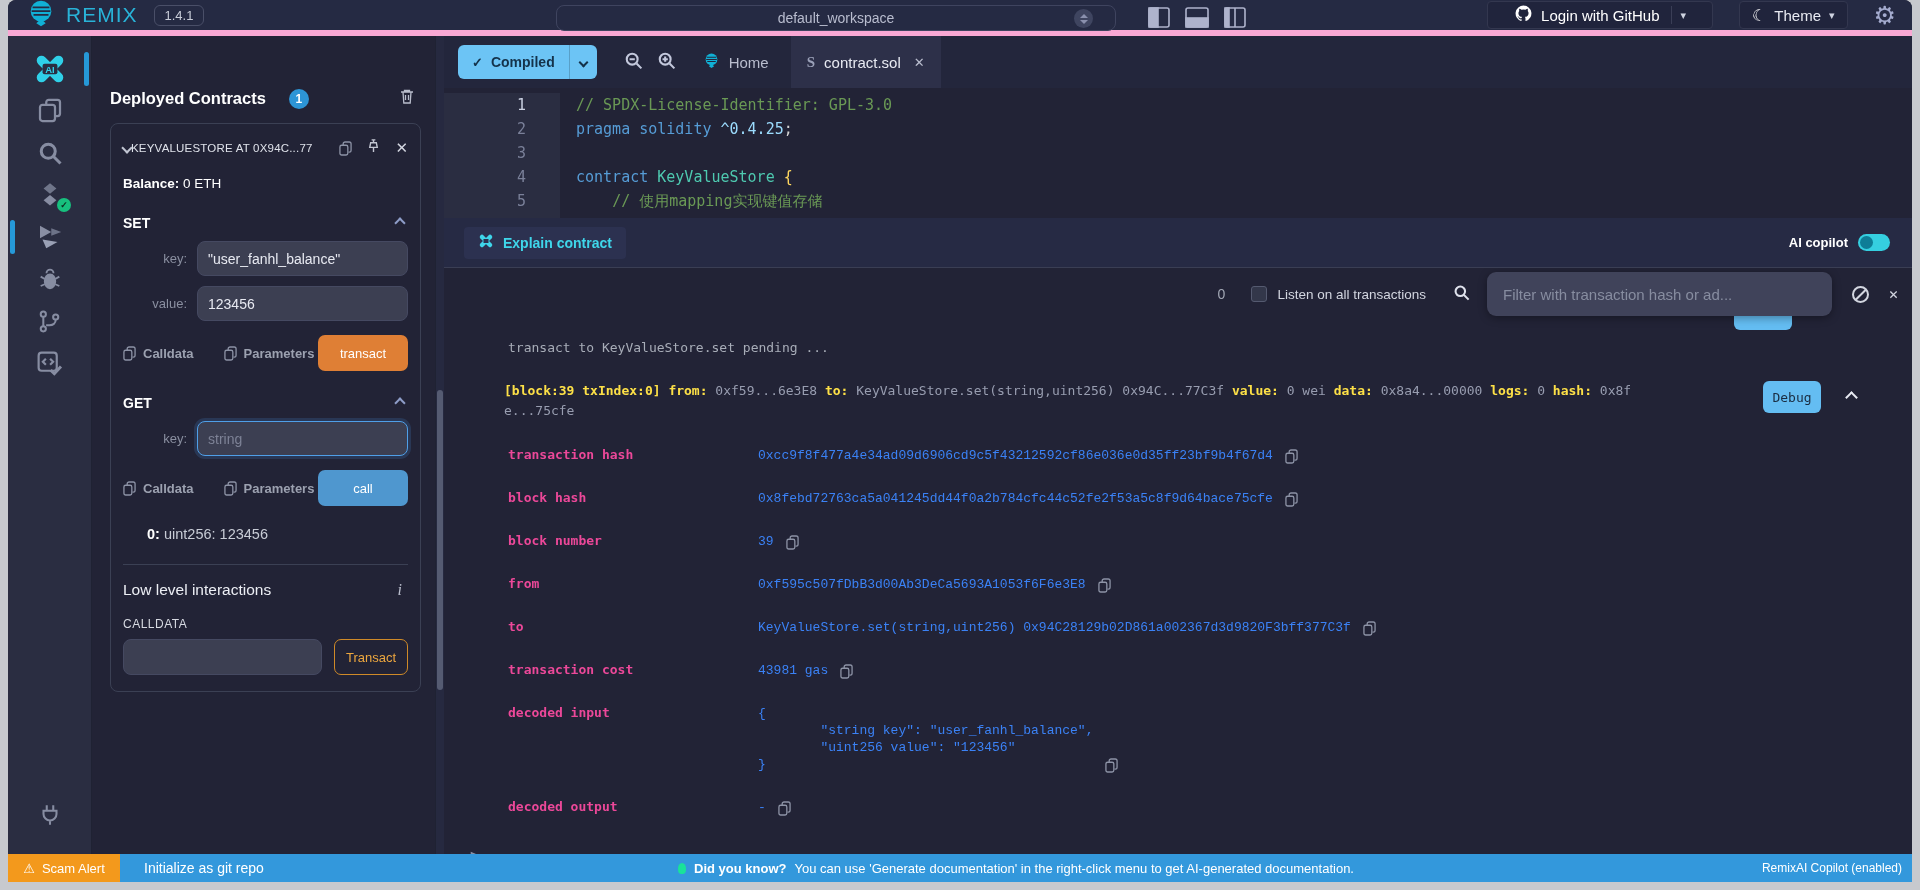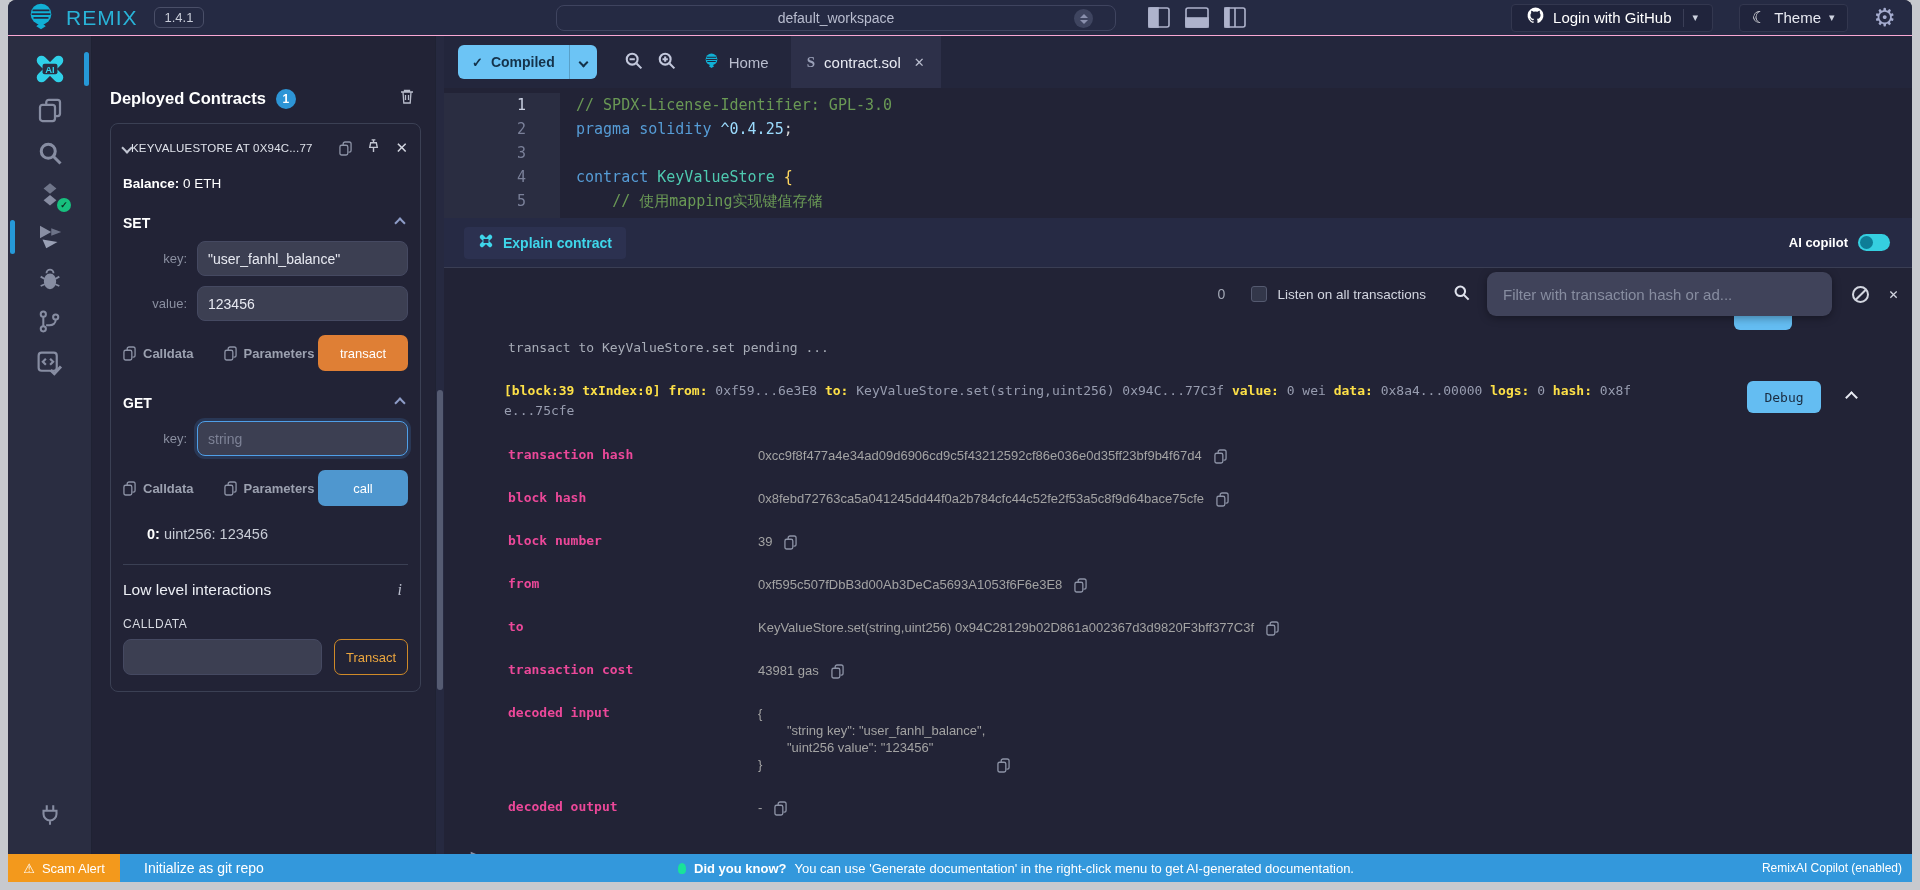--- a/index.html
+++ b/index.html
@@ -1,31 +1,31 @@
 <!DOCTYPE html>
 <html><head>
 <meta charset="utf-8">
 <style>
   * { margin:0; padding:0; box-sizing:border-box; }
   body { font-family:"Liberation Sans", sans-serif; background:#8a8a92; }
   .frame { width:1920px; height:890px; background:#c7c9ce; padding:0 8px 8px 8px; position:relative; overflow:hidden; }
   .window { width:1904px; height:882px; background:#222336; display:flex; flex-direction:column; overflow:hidden; border-radius:8px 8px 0 0; }
 
   
-  .topbar { height:36px; background:#252a43; display:flex; align-items:center; padding:0 10px 0 18px; position:relative; flex:0 0 36px; border-bottom:1px solid #f9a8d4; }
+  .topbar { height:36px; background:#252a43; display:flex; align-items:center; padding:0 10px 0 18px; position:relative; flex:0 0 36px; border-bottom:6px solid #f9a8d4; }
   .brand { color:#29b3d8; font-size:21px; letter-spacing:1px; margin-left:10px; font-weight:400; }
   .version-badge { margin-left:16px; border:1px solid #4a4f68; border-radius:6px; color:#c8ccd8; font-size:13px; padding:2px 10px; }
   .workspace-select { position:absolute; left:548px; top:5px; width:560px; height:26px; border:1px solid #3f445f; border-radius:8px; display:flex; align-items:center; justify-content:center; color:#b9bdcf; font-size:14px; }
   .ws-circle { position:absolute; right:22px; top:3px; width:19px; height:19px; border-radius:50%; background:#3f4560; display:flex; flex-direction:column; align-items:center; justify-content:center; gap:2px; }
   .tri-up { width:0; height:0; border-left:4px solid transparent; border-right:4px solid transparent; border-bottom:4px solid #8a90ad; }
   .tri-dn { width:0; height:0; border-left:4px solid transparent; border-right:4px solid transparent; border-top:4px solid #8a90ad; }
   .layout-icons { position:absolute; left:1140px; top:7px; display:flex; gap:15px; }
   .layout-icons svg { display:block; }
   .topbar-right { margin-left:auto; display:flex; align-items:center; gap:26px; padding-right:6px; }
-  .gh-btn { background:#20243c; border:1px solid #33374f; border-radius:4px; height:28px; display:flex; align-items:center; padding:0 14px; color:#fff; gap:8px; }
+  .gh-btn { background:#20243c; border:1px solid #33374f; border-radius:4px; height:28px; display:flex; align-items:center; padding:0 26px; color:#fff; gap:8px; }
   .gh-btn .lbl { font-size:15px; }
   .gh-sep { width:1px; height:18px; background:#3a3e56; margin-left:4px; }
   .theme-btn { background:#20243c; border:1px solid #33374f; border-radius:4px; height:28px; display:flex; align-items:center; padding:0 12px; color:#e8eaf2; gap:8px; font-size:15px; }
   .caret { font-size:11px; color:#cfd3e0; }
   .moon { font-size:16px; color:#fff; }
   .gear { font-size:25px; color:#a4abce; line-height:1; }
 
   
   .content { flex:1; display:flex; min-height:0; }
 
@@ -42,21 +42,21 @@
 
   
   .panel { width:343px; background:#222336; padding:16px 14px 0 18px; overflow:hidden; position:relative; }
   .panel-head { display:flex; align-items:center; }
   .panel-title { width:190px; color:#fff; font-size:15px; font-weight:bold; line-height:1.35; }
   .panel-head-icons { margin-left:auto; display:flex; align-items:center; gap:16px; }
   .chev { display:inline-block; width:8px; height:8px; border-left:2px solid currentColor; border-bottom:2px solid currentColor; }
   .chev.right { transform:rotate(-135deg); }
   .chev.up { transform:rotate(135deg); }
   .chev.down { transform:rotate(-45deg); }
-  .deployed-row { margin-top:36px; display:flex; align-items:center; }
+  .deployed-row { margin-top:36px; display:flex; align-items:center;gap:13px; }
   .deployed-heading { color:#fff; font-size:16.5px; font-weight:bold; }
   .count-badge { margin-left:10px; width:20px; height:20px; border-radius:50%; background:#2d95d6; color:#fff; font-size:12px; font-weight:bold; display:flex; align-items:center; justify-content:center; }
   .trash { margin-left:auto; color:#b9bdcc; margin-right:6px; }
 
   .contract-card { margin-top:14px; border:1px solid #3b4054; border-radius:8px; padding:14px 12px 16px 12px; }
   .card-head { display:flex; align-items:center; gap:0; color:#c2c6d2; }
   .card-title { color:#dfe2ea; font-size:11.5px; letter-spacing:.2px; }
   .card-head-icons { margin-left:auto; display:flex; align-items:center; gap:14px; }
   .balance { margin-top:18px; color:#fff; font-size:13.5px; }
   .balance b { font-weight:bold; }
@@ -129,28 +129,28 @@
   .ban { margin-left:20px; width:17px; height:17px; border:2px solid #d3d6e0; border-radius:50%; position:relative; cursor:pointer; }
   .ban::after { content:""; position:absolute; left:-1px; top:6.5px; width:15px; height:2px; background:#d3d6e0; transform:rotate(-45deg); }
   .term-close { margin-left:20px; color:#d3d6e0; font-size:15px; cursor:pointer; }
   .blue-peek { position:absolute; top:34px; right:120px; width:58px; height:28px; background:#64bdf2; border-radius:6px; z-index:1; }
 
   .pending-line { margin:72px 0 0 64px; font-size:13px; color:#a8adb8; }
   .summary-row { margin:26px 0 0 60px; display:flex; align-items:flex-start; }
   .summary-text { max-width:1150px; font-size:13px; line-height:20px; color:#989db0; word-break:break-all; }
   .seg-label { color:#fde047; font-weight:bold; }
   .summary-actions { margin-left:auto; margin-right:56px; display:flex; align-items:center; gap:26px; }
-  .debug-btn { width:74px; height:32px; background:#64bdf2; color:#1a2c40; border:none; border-radius:6px; font-size:13px; font-family:"DejaVu Sans Mono",monospace; cursor:pointer; }
+  .debug-btn { width:58px; height:32px; background:#64bdf2; color:#1a2c40; border:none; border-radius:6px; font-size:13px; font-family:"DejaVu Sans Mono",monospace; cursor:pointer; }
   .summary-actions .chev { width:9px; height:9px; color:#e8eaf2; border-width:2.5px; cursor:pointer; }
 
   .tx-table { margin:26px 0 0 64px; }
   .tx-row { display:flex; margin-bottom:26px; font-size:13px; }
   .tx-label { width:250px; flex:0 0 250px; color:#ec4899; font-weight:bold; }
   .tx-value { display:flex; align-items:flex-end; gap:12px; color:#9da2b0; }
-  .tx-pre { font-family:Liberation Sans, sans-serif; font-size:13px; line-height:17px; white-space:pre; color:#a3a3a3; }
+  .tx-pre { font-family:Liberation Mono, monospace; font-size:13px; line-height:17px; white-space:pre; color:#3b82f6; }
   .copy-ico { color:#8d93a6; cursor:pointer; display:inline-flex; }
   .prompt { margin:30px 0 0 26px; color:#8a90a4; font-size:17px; font-weight:bold; }
 
   
   .statusbar { height:28px; flex:0 0 28px; display:flex; align-items:stretch; font-family:"Liberation Sans",sans-serif; position:relative; }
   .scam { width:112px; background:#f3991c; color:#fff; display:flex; align-items:center; justify-content:center; gap:7px; font-size:13px; }
   .scam .warn { font-size:13px; }
   .statusblue { flex:1; background:#3398dc; color:#fff; display:flex; align-items:center; position:relative; }
   .git-init { margin-left:24px; font-size:14px; cursor:pointer; }
   .tip { position:absolute; left:50%; transform:translateX(-50%); display:flex; align-items:center; gap:8px; font-size:13px; white-space:nowrap; }

